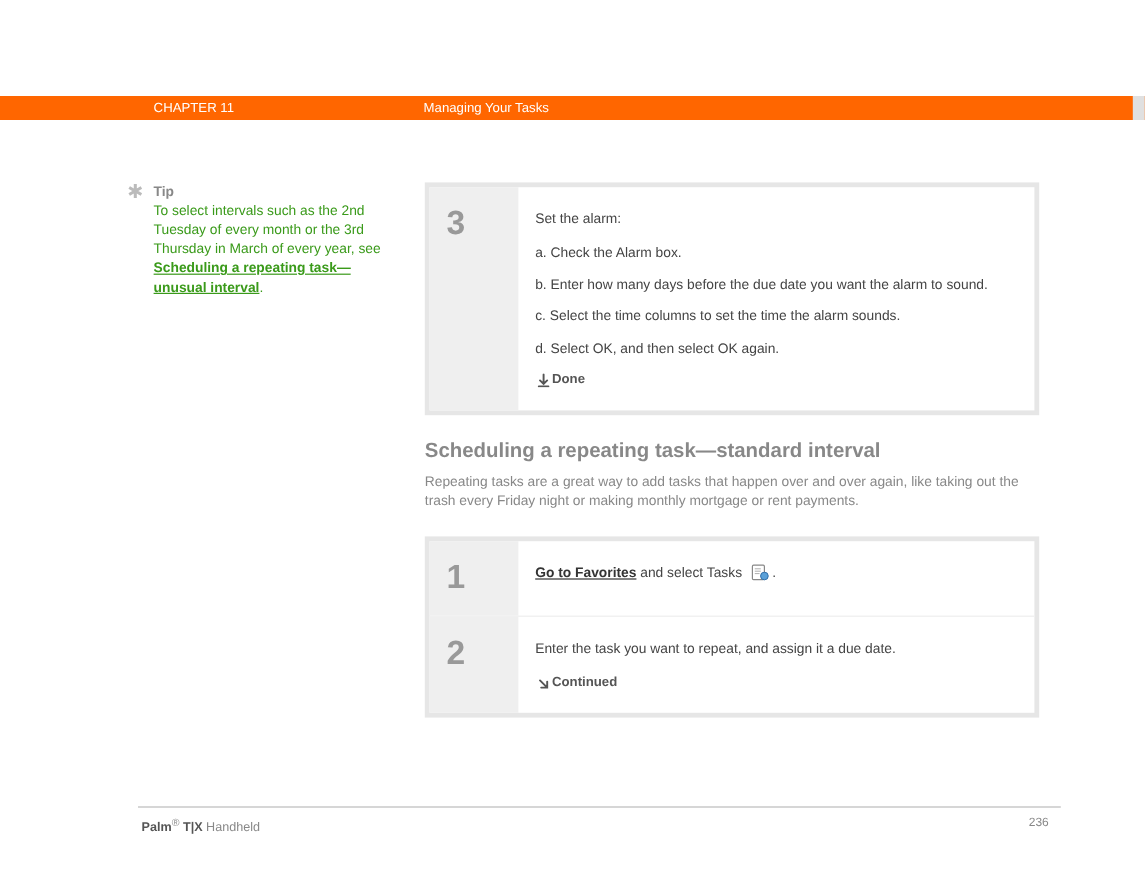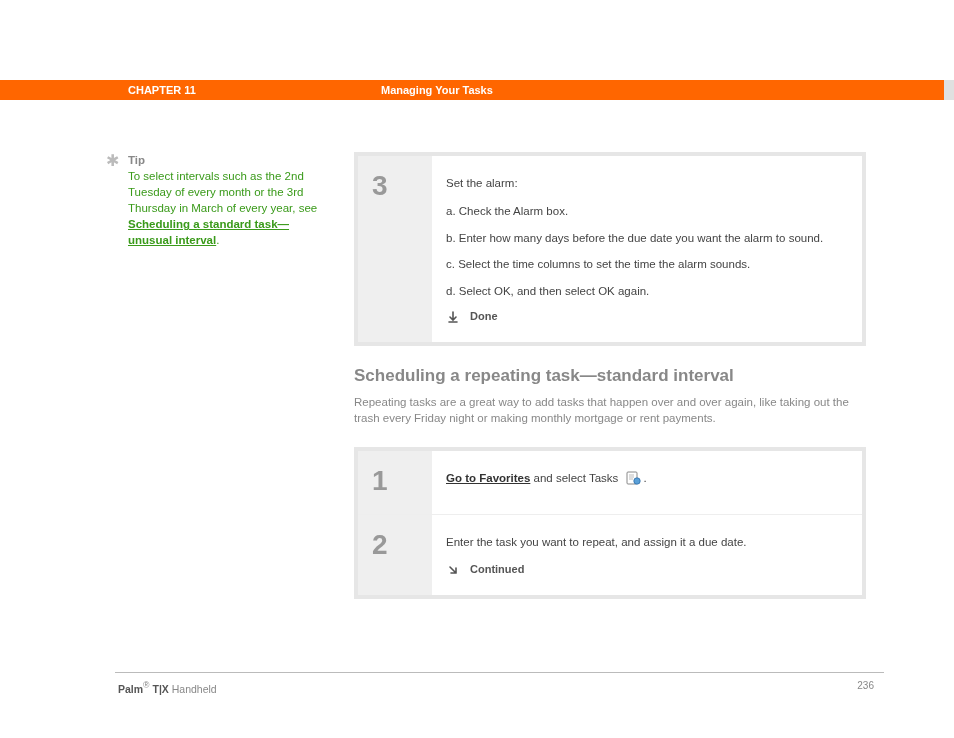--- a/index.html
+++ b/index.html
@@ -14,23 +14,22 @@
   .header-bar {
     position: absolute;
     top: 80px;
     left: 0;
     right: 0;
     height: 20px;
     background: #ff6600;
     display: flex;
     align-items: center;
     font-size: 11px;
-    font-weight: bold;
+    font-weight: normal;
     color: #fff;
-    gap: 28px;
   }
   .header-bar .chapter { margin-left: 128px; width: 225px; }
   .header-bar .section { }
   .header-bar .stub { position: absolute; right: 0; width: 10px; height: 20px; background: #e0e0e0; }
 
   .tip-box {
     position: absolute;
     left: 106px;
     top: 152px;
     width: 215px;
@@ -89,21 +88,21 @@
   .step-body p { margin-bottom: 10px; }
   .step-body .sub { margin-left: 0; margin-bottom: 8px; }
   .step-body .link { font-weight: bold; text-decoration: underline; color: #333; }
   .done-row, .cont-row {
     font-weight: bold;
     color: #555;
     font-size: 11px;
     margin-top: 6px;
     display: flex;
     align-items: center;
-    gap: 10px;
+    gap: 0;
   }
   .done-row .dicon, .cont-row .cicon {
     display: inline-flex;
     width: 14px; height: 14px;
     align-items: center; justify-content: center;
   }
 
   .heading {
     font-size: 17px;
     font-weight: bold;
@@ -154,21 +153,21 @@
 <div class="header-bar">
   <span class="chapter">CHAPTER 11</span>
   <span class="section">Managing Your Tasks</span>
   <span class="stub"></span>
 </div>
 
 <div class="tip-box">
   <span class="star">✱</span>
   <span class="tip-label">Tip</span>
   <span class="tip-text">
-    <span>To select intervals such as the 2nd Tuesday of every month or the 3rd Thursday in March of every year, see </span><a href="#" class="tip-link">Scheduling a standard task—unusual interval</a><span>.</span>
+    <span>To select intervals such as the 2nd Tuesday of every month or the 3rd Thursday in March of every year, see </span><a href="#" class="tip-link">Scheduling a repeating task—unusual interval</a><span>.</span>
   </span>
 </div>
 
 <div class="content-area">
 
   <div class="step-block">
     <div class="step-row">
       <div class="step-num">3</div>
       <div class="step-body">
         <p>Set the alarm:</p>

